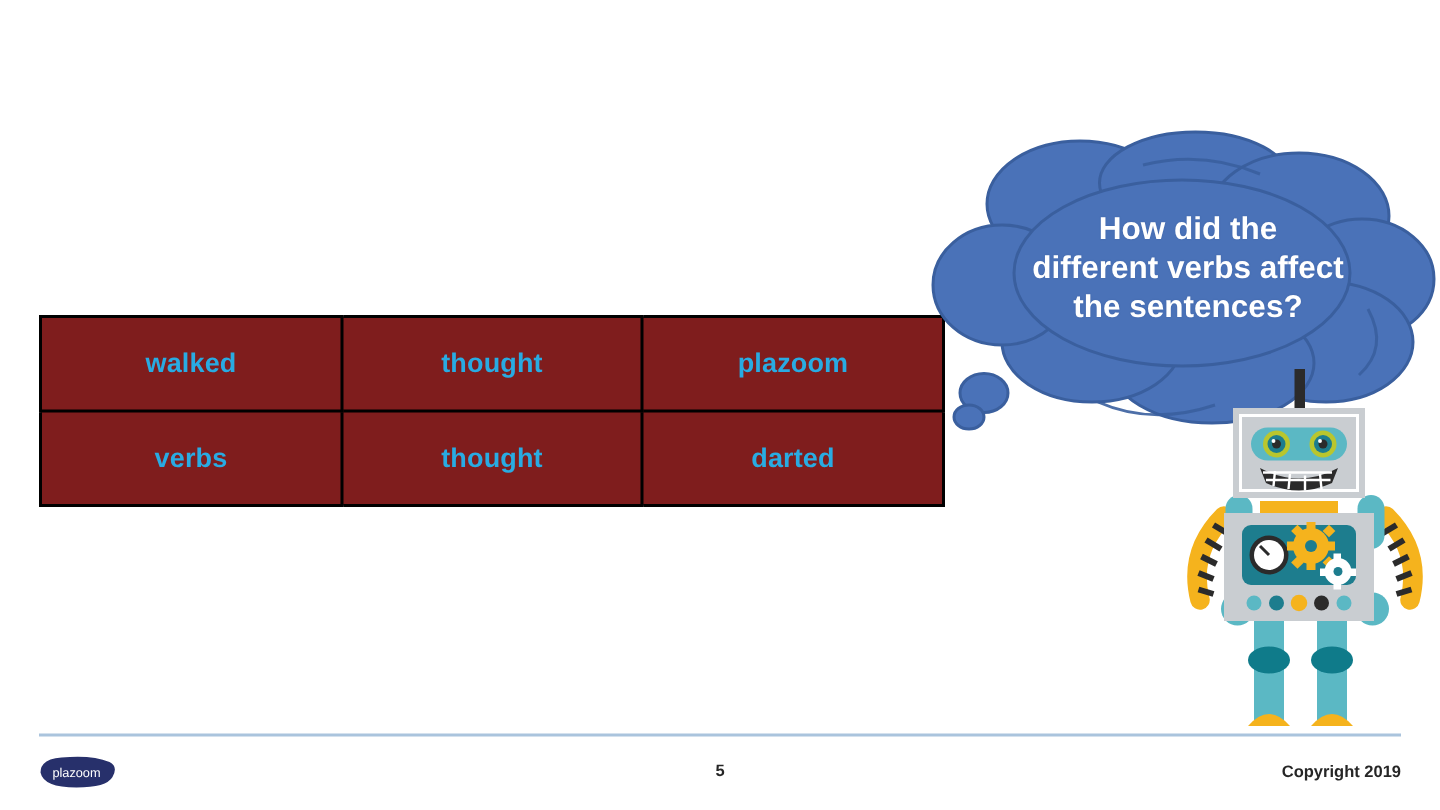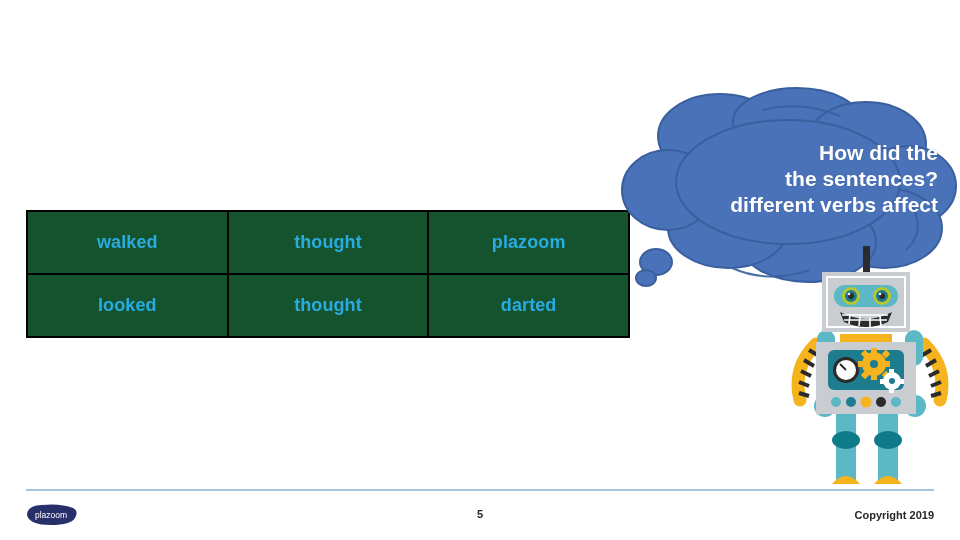--- a/index.html
+++ b/index.html
@@ -27,21 +27,21 @@
   .word-table {
     position: absolute;
     left: 26px;
     top: 210px;
     width: 604px;
     border-collapse: collapse;
     table-layout: fixed;
   }
   .word-table td {
     border: 2px solid #000000;
-    background: #14532d;
+    background: #7f1d1d;
     height: 59px;
     text-align: center;
     vertical-align: middle;
     color: #29abe2;
     font-size: 18px;
     font-weight: bold;
     font-family: "Liberation Sans", sans-serif;
     letter-spacing: .1px;
   }
 
@@ -52,21 +52,21 @@
     top: 86px;
     width: 348px;
     height: 205px;
   }
   .bubble-svg { position: absolute; left: 0; top: 0; }
   .bubble-text {
     position: absolute;
     left: 34px;
     top: 54px;
     width: 292px;
-    text-align: right;
+    text-align: center;
     color: #ffffff;
     font-size: 21px;
     font-weight: bold;
     line-height: 26px;
     font-family: "Liberation Sans", sans-serif;
     text-shadow: 0 0 1px rgba(40,70,130,.35);
   }
 
   
   .robot {
@@ -121,21 +121,21 @@
 <div class="slide">
 
   <table class="word-table">
     <tbody>
       <tr>
         <td>walked</td>
         <td>thought</td>
         <td>plazoom</td>
       </tr>
       <tr>
-        <td>looked</td>
+        <td>verbs</td>
         <td>thought</td>
         <td>darted</td>
       </tr>
     </tbody>
   </table>
 
   <div class="bubble-wrap">
     <svg class="bubble-svg" width="348" height="205" viewBox="0 0 348 205">
       <g fill="#4a72b8" stroke="#3a5f9e" stroke-width="2">
 
@@ -153,22 +153,22 @@
         <ellipse cx="34" cy="192" rx="10" ry="8"></ellipse>
       </g>
       <g fill="none" stroke="#3a5f9e" stroke-width="2" opacity="0.9">
         <path d="M150 24 q40 -10 78 6"></path>
         <path d="M300 120 q14 26 -6 44"></path>
         <path d="M120 182 q36 16 78 2"></path>
       </g>
     </svg>
     <div class="bubble-text">
       <div>How did the</div>
+      <div>different verbs affect</div>
       <div>the sentences?</div>
-      <div>different verbs affect</div>
     </div>
   </div>
 
   <svg class="robot" viewBox="0 0 182 252">
 
     <rect x="85" y="10" width="7" height="26" fill="#2b2b2b"></rect>
 
     <g>
       <path d="M38 108 q-24 24 -16 56" stroke="#f5b31d" stroke-width="13" fill="none" stroke-linecap="round"></path>
       <g stroke="#2b2b2b" stroke-width="4">

